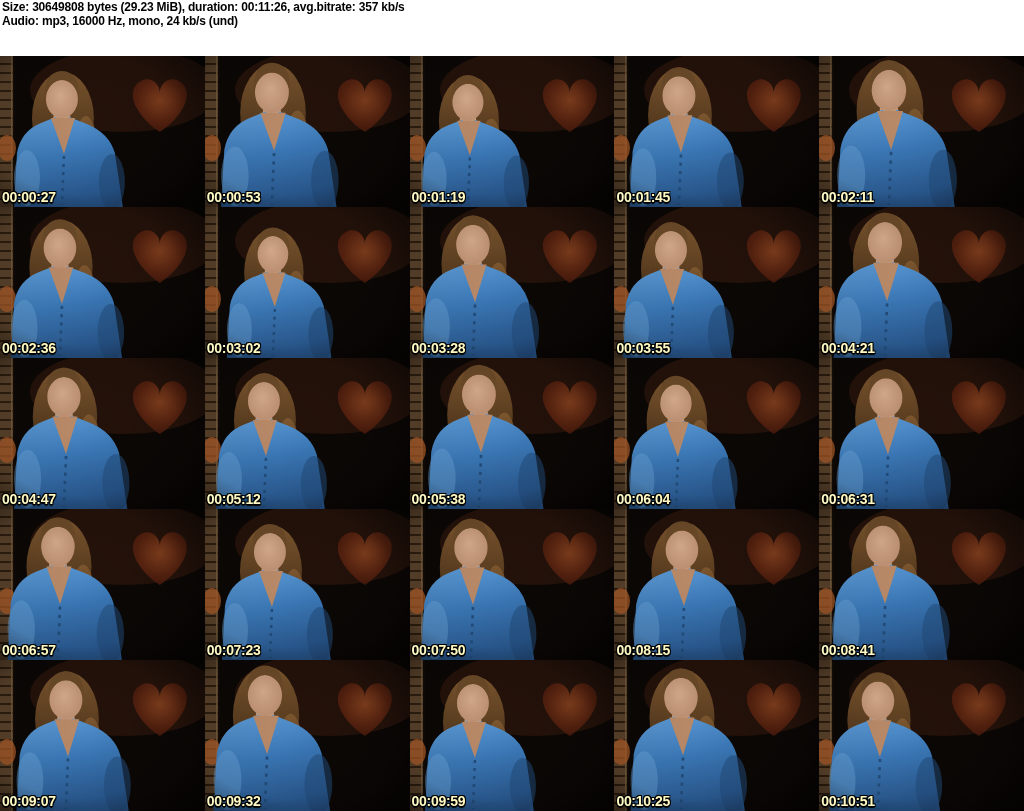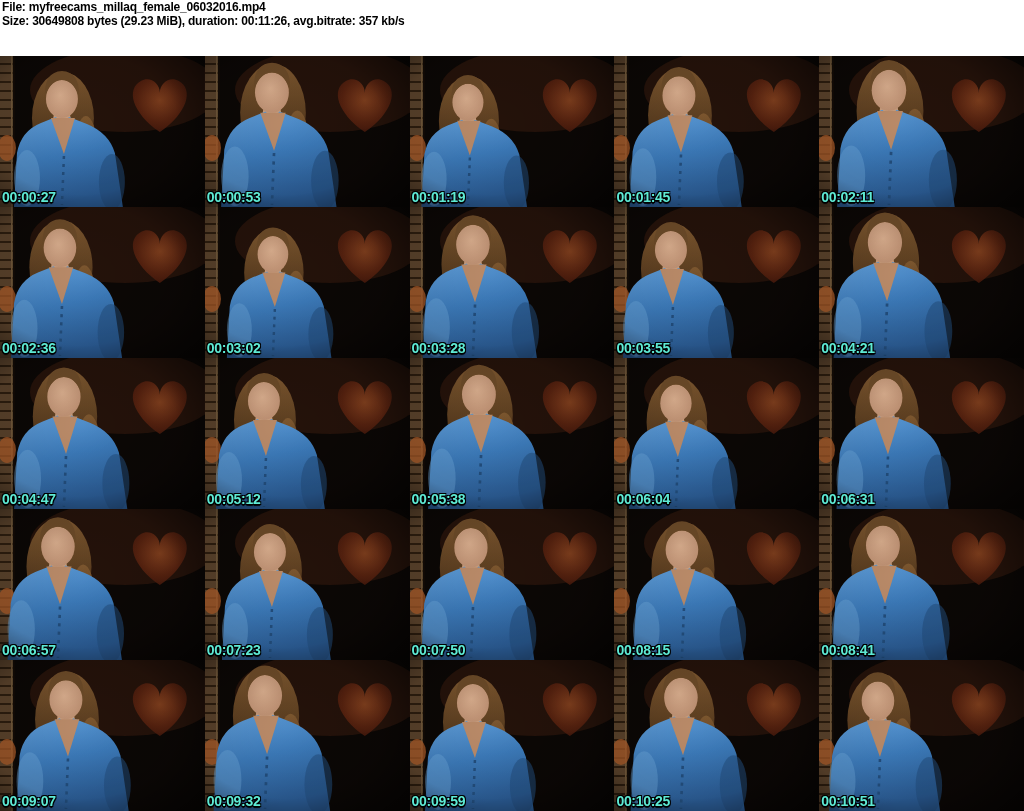--- a/index.html
+++ b/index.html
@@ -45,21 +45,21 @@
     height: 100%;
     display: block;
   }
   .timestamp {
     position: absolute;
     left: 2px;
     bottom: 2px;
     font-weight: bold;
     font-size: 14px;
     letter-spacing: -0.3px;
-    color: #5eead4;
+    color: #fef9c3;
     text-shadow:
       -1px -1px 0 #000, 1px -1px 0 #000,
       -1px 1px 0 #000, 1px 1px 0 #000,
       0 2px 1px #000;
   }
   .defs-holder { position: absolute; width: 0; height: 0; overflow: hidden; }
 </style>
 </head>
 <body>
 
@@ -92,22 +92,22 @@
       <rect width="16" height="9" fill="#57402a"></rect>
       <rect y="7" width="16" height="2" fill="#2b1c0e"></rect>
       <rect x="11" width="1.5" height="9" fill="#6d5538"></rect>
     </pattern>
   </defs>
 </svg>
 
 <div class="sheet">
 
   <div class="header">
-    <div class="header-line">File: myfreecams_millaq_female_06032016.mp4</div>
     <div class="header-line">Size: 30649808 bytes (29.23 MiB), duration: 00:11:26, avg.bitrate: 357 kb/s</div>
+    <div class="header-line">Audio: mp3, 16000 Hz, mono, 24 kb/s (und)</div>
   </div>
 
   <div class="grid" id="grid">
       <div class="thumb">
         <svg viewBox="0 0 205 151" preserveAspectRatio="none">
           <rect width="205" height="151" fill="#0b0705"></rect>
           <ellipse cx="125" cy="34" rx="95" ry="42" fill="#24120a"></ellipse>
           <rect x="0" y="0" width="14" height="151" fill="url(#pWood)"></rect>
           <rect x="13" y="0" width="2" height="151" fill="#120b06"></rect>
           <path d="M160 76 C132 57 126 33 141 25 C150 20 160 27 160 37 C160 27 170 20 179 25 C194 33 188 57 160 76 Z" fill="url(#gHeart)" opacity="0.9"></path>

